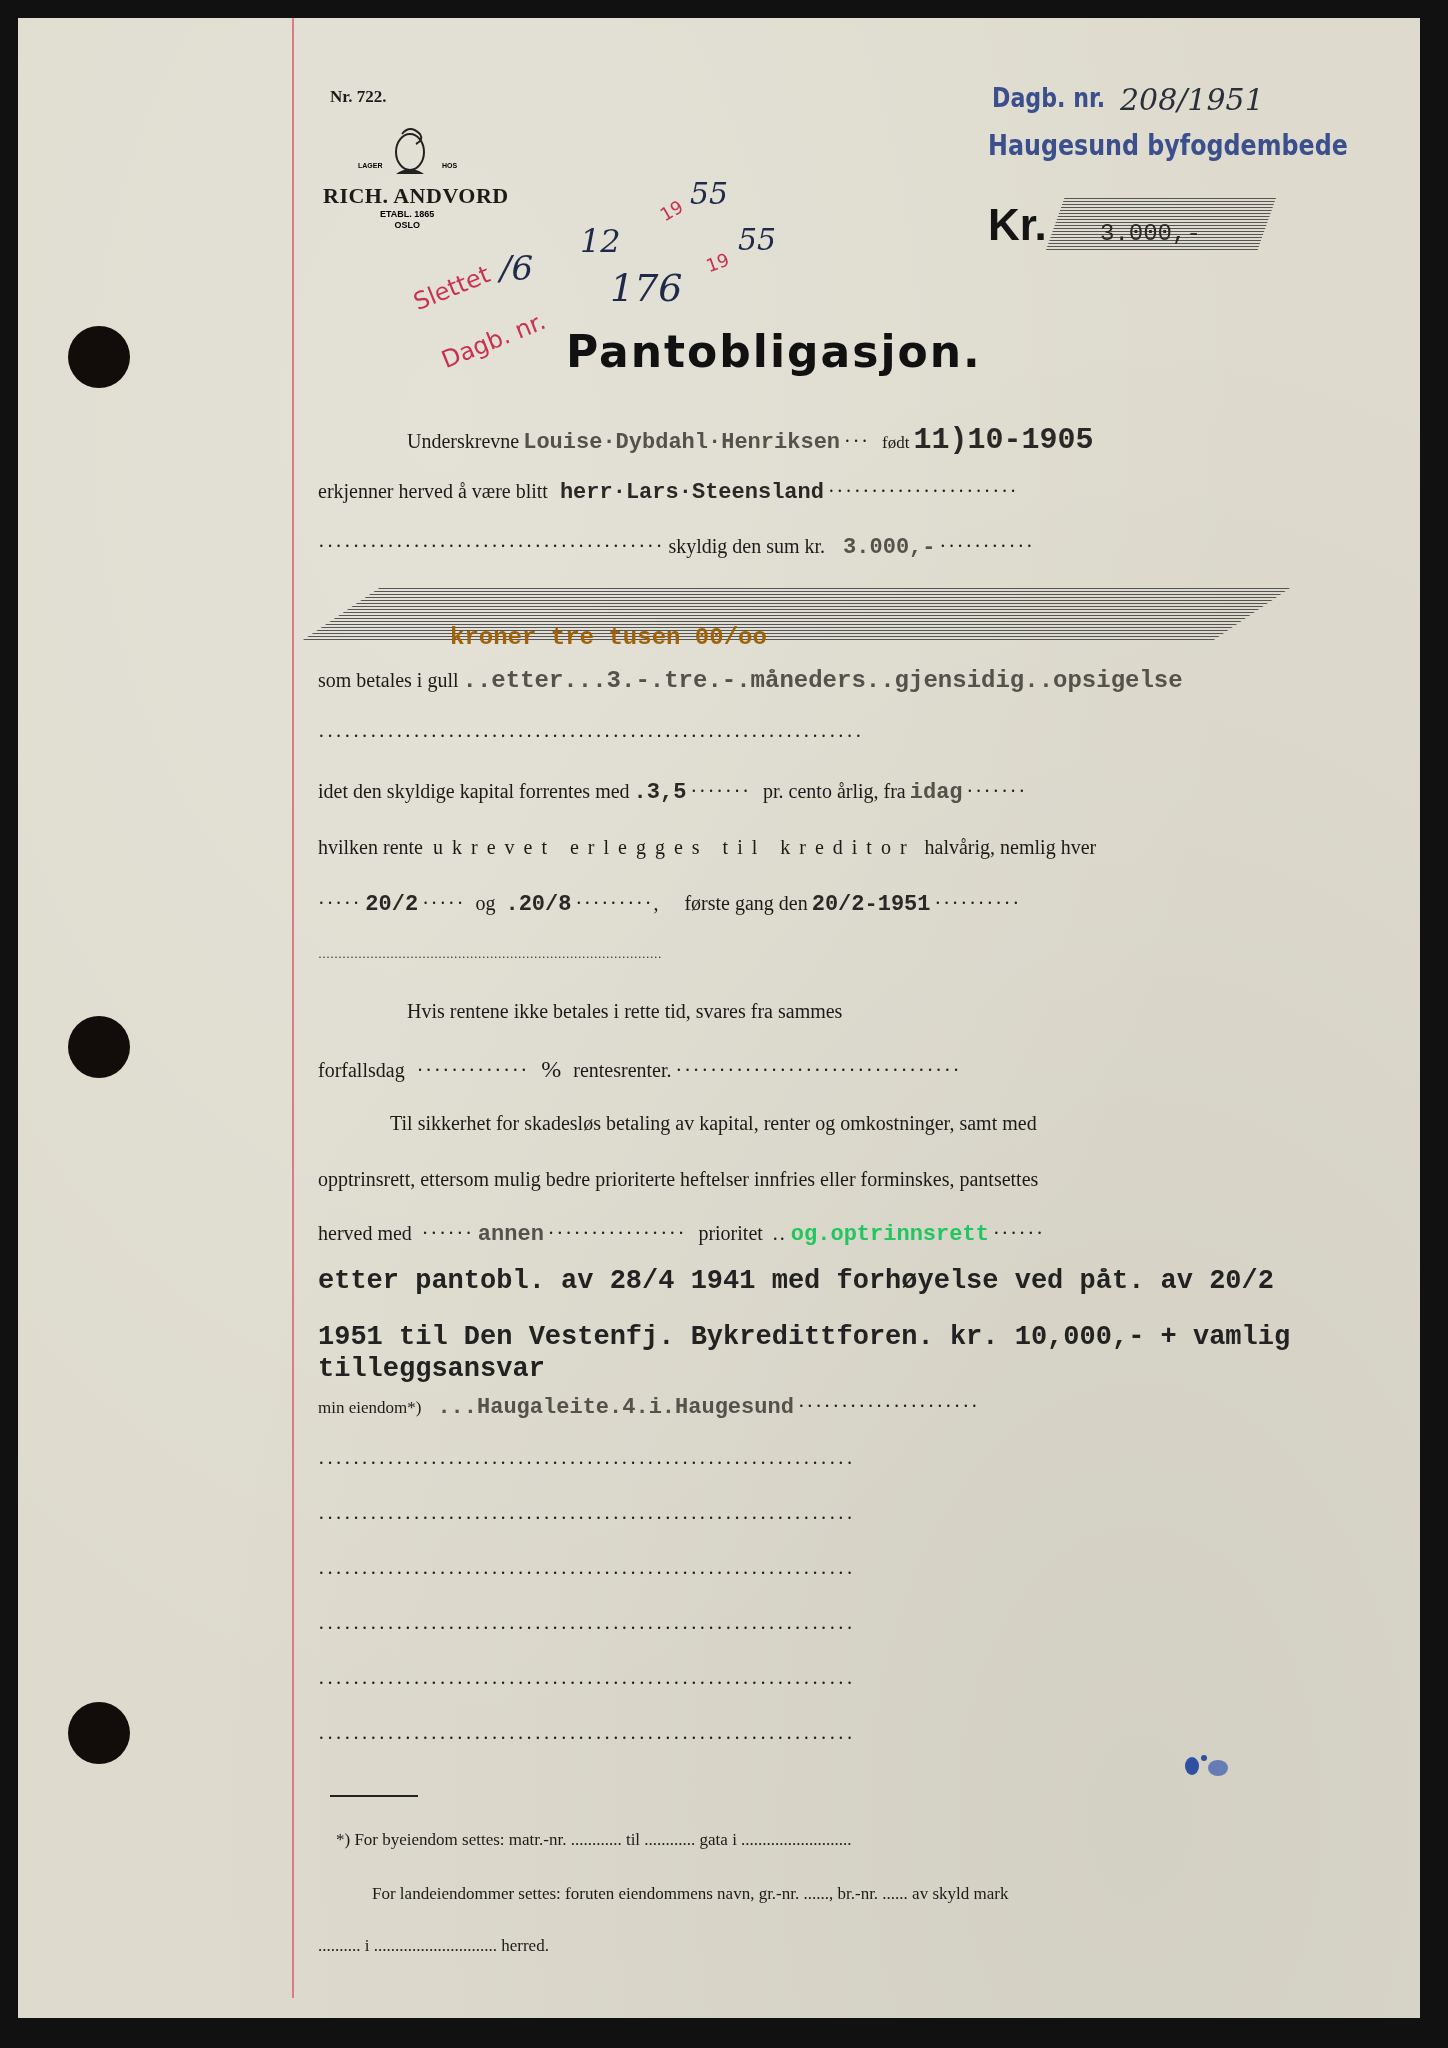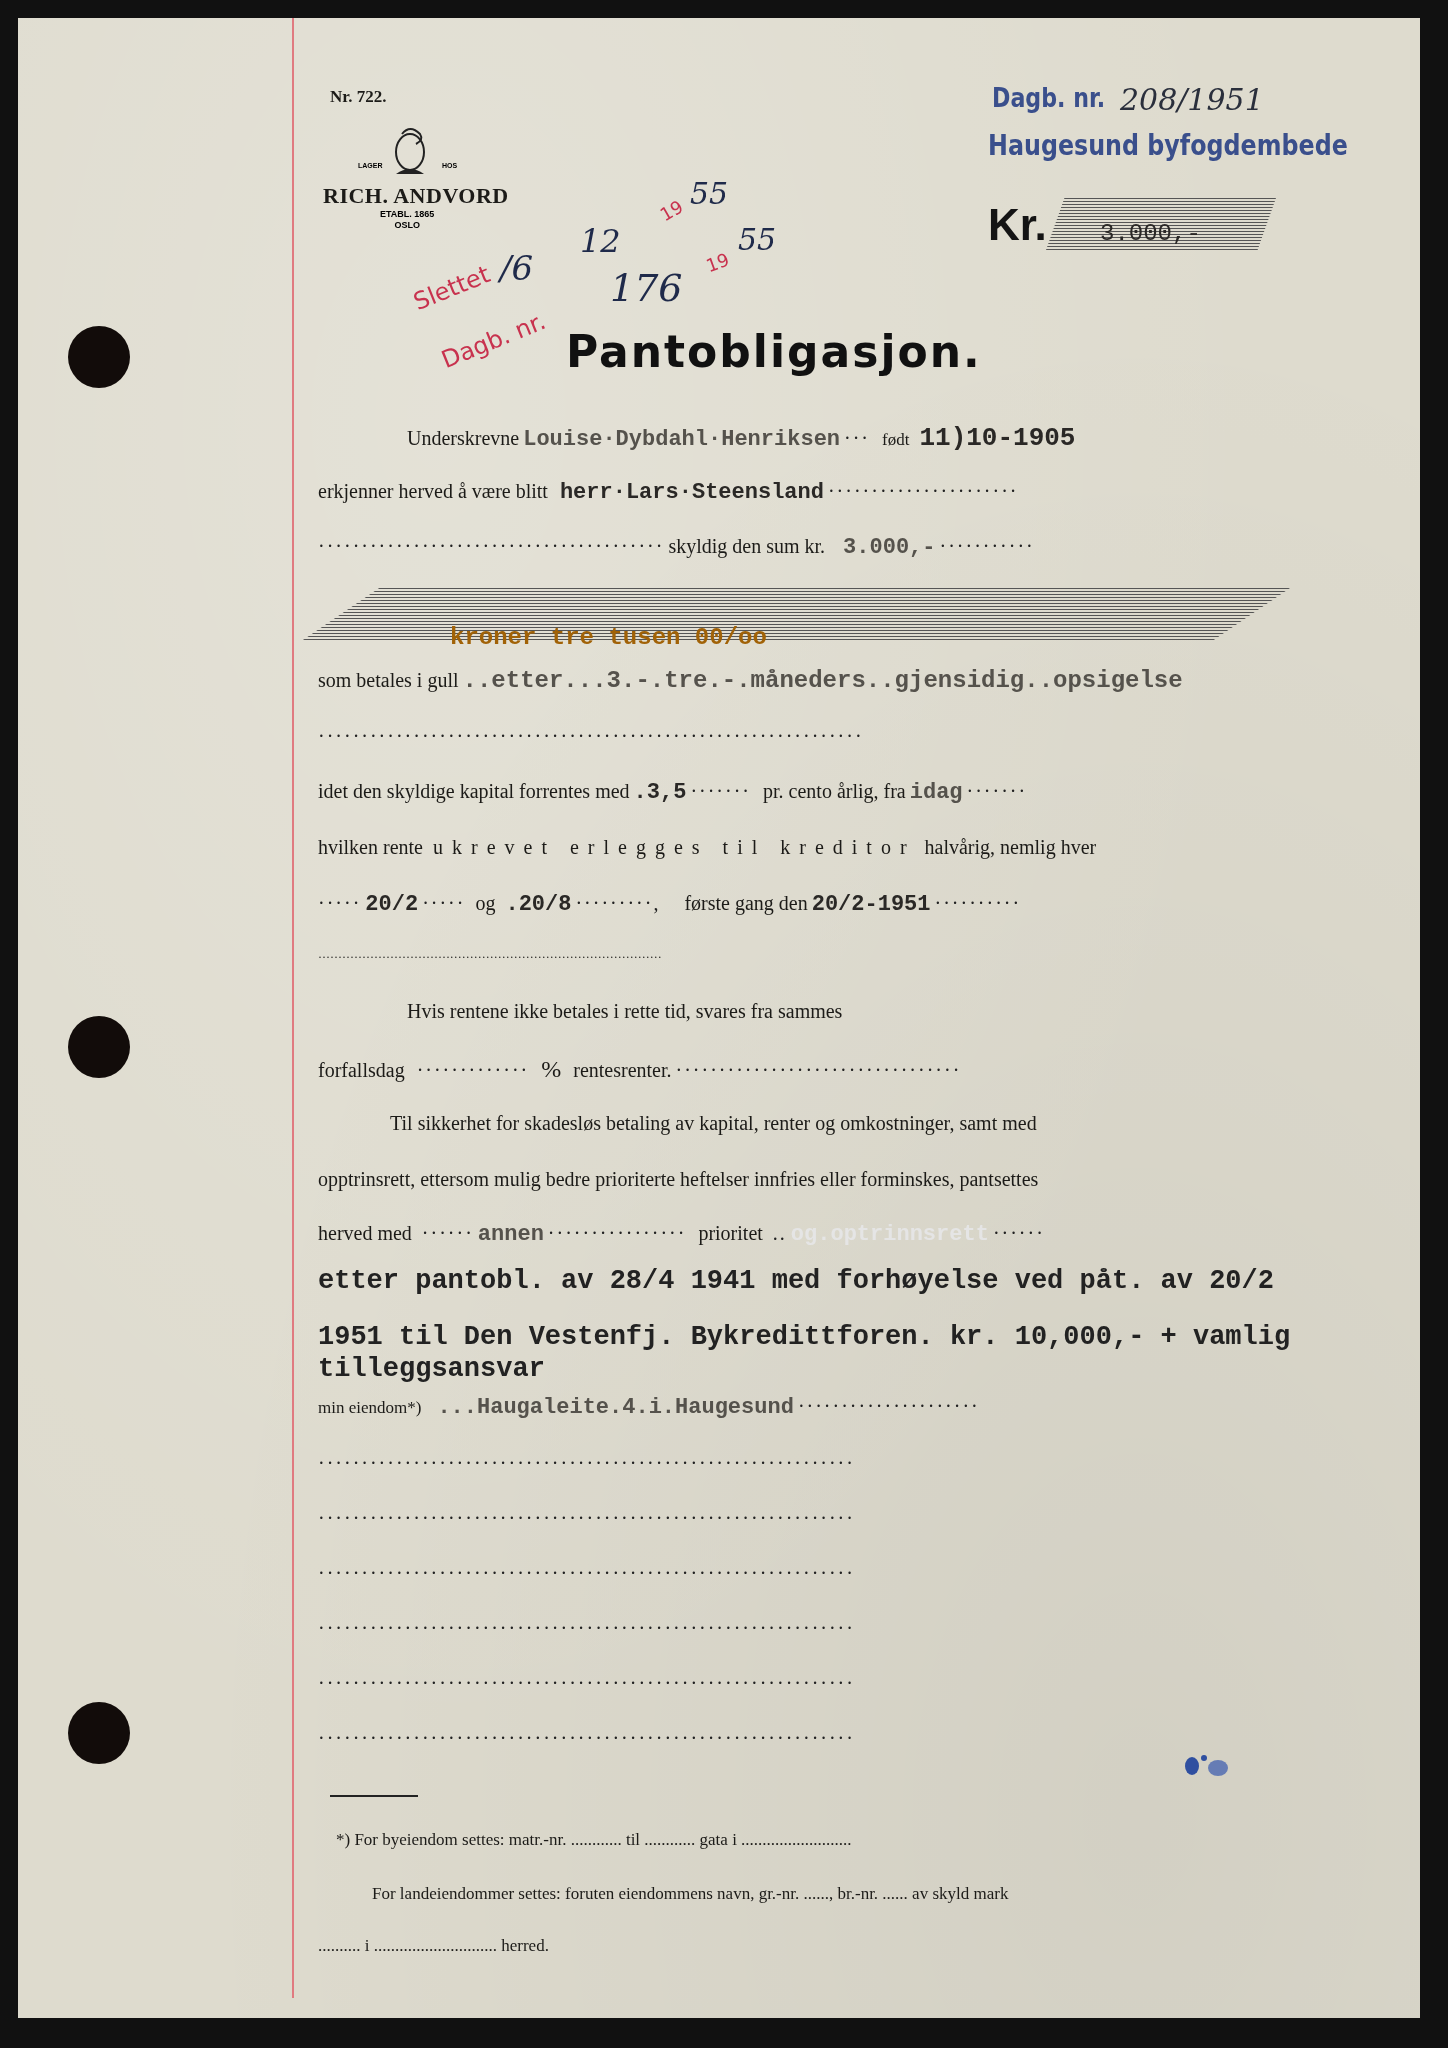--- a/index.html
+++ b/index.html
@@ -98,21 +98,21 @@
 <div class="abs red" style="left:706px; top:252px; font-size:18px; transform:rotate(-20deg);">19</div>
 <div class="abs hand" style="left:738px; top:222px; font-size:30px;">55</div>
 
 <div class="abs title">Pantobligasjon.</div>
 
 <div class="abs" style="left:407px; top:423px;">
   <span class="serif lbl">Underskrevne</span>
   <span class="mono typed" style="color:#55524c">Louise·Dybdahl·Henriksen</span>
   <span class="serif dots">···</span>
   <span class="serif" style="font-size:17px; margin-left:8px;">født</span>
-  <span class="mono" style="font-size:26px; margin-left:6px;">11)10-1905</span>
+  <span class="mono" style="font-size:30px; ">11)10-1905</span>
 </div>
 
 <div class="abs" style="left:318px; top:480px;text-align:center;">
   <span class="serif lbl">erkjenner herved å være blitt</span>
   <span class="mono typed" style="margin-left:8px;">herr·Lars·Steensland</span>
   <span class="serif dots">······················</span>
 </div>
 
 <div class="abs" style="left:318px; top:535px;">
   <span class="serif dots">········································</span>
@@ -171,21 +171,21 @@
 
 <div class="abs serif lbl" style="left:390px; top:1112px;">Til sikkerhet for skadesløs betaling av kapital, renter og omkostninger, samt med</div>
 <div class="abs serif lbl" style="left:318px; top:1168px;">opptrinsrett, ettersom mulig bedre prioriterte heftelser innfries eller forminskes, pantsettes</div>
 <div class="abs" style="left:318px; top:1222px;">
   <span class="serif lbl">herved med</span>
   <span class="serif dots" style="margin-left:6px;">······</span>
   <span class="mono typed" style="color:#55524c;">annen</span>
   <span class="serif dots">················</span>
   <span class="serif lbl" style="margin-left:8px;">prioritet</span>
   <span class="serif dots" style="margin-left:6px;">..</span>
-  <span class="mono typed" style="color:#e5e5e5;">og.optrinnsrett</span>
+  <span class="mono typed" style="color:#22c55e;">og.optrinnsrett</span>
   <span class="serif dots">······</span>
 </div>
 
 <div class="abs mono" style="left:318px; top:1266px; font-size:27px; color:#222;">etter pantobl. av 28/4 1941 med forhøyelse ved påt. av 20/2</div>
 <div class="abs mono" style="left:318px; top:1322px; font-size:27px; color:#222;">1951 til Den Vestenfj. Bykredittforen. kr. 10,000,- + vamlig</div>
 <div class="abs mono" style="left:318px; top:1354px; font-size:27px; color:#222;">tilleggsansvar</div>
 
 <div class="abs" style="left:318px; top:1395px;">
   <span class="serif" style="font-size:17px;">min eiendom*)</span>
   <span class="mono typed" style="color:#55524c; margin-left:12px;">...Haugaleite.4.i.Haugesund</span>

